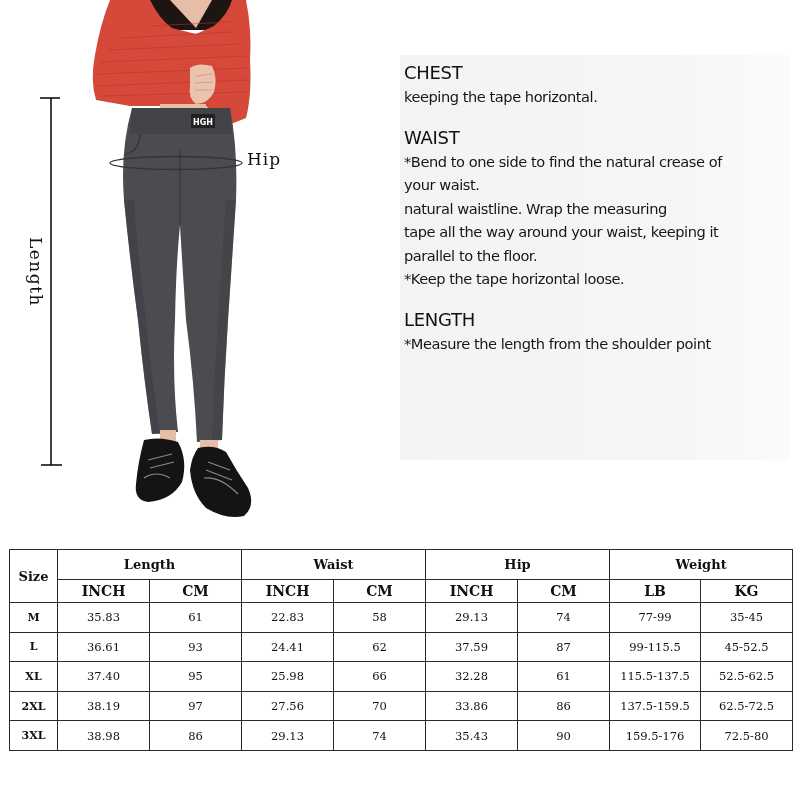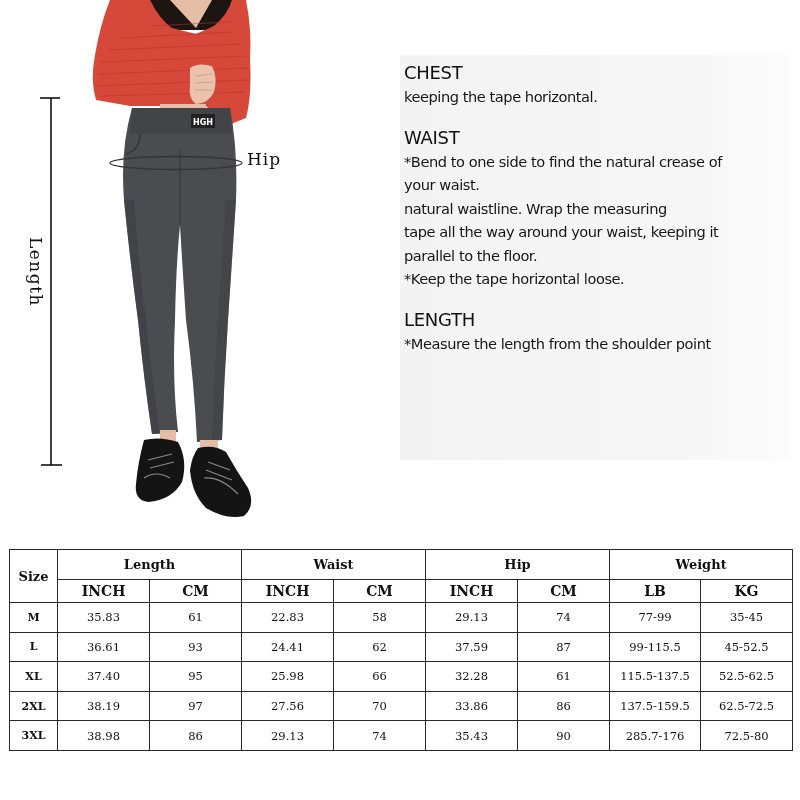--- a/index.html
+++ b/index.html
@@ -228,17 +228,17 @@
       <td>62.5-72.5</td>
     </tr>
     <tr>
       <td class="size-cell">3XL</td>
       <td>38.98</td>
       <td>86</td>
       <td>29.13</td>
       <td>74</td>
       <td>35.43</td>
       <td>90</td>
-      <td>285.7-176</td>
+      <td>159.5-176</td>
       <td>72.5-80</td>
     </tr>
   </tbody>
 </table>
 
 </body></html>

